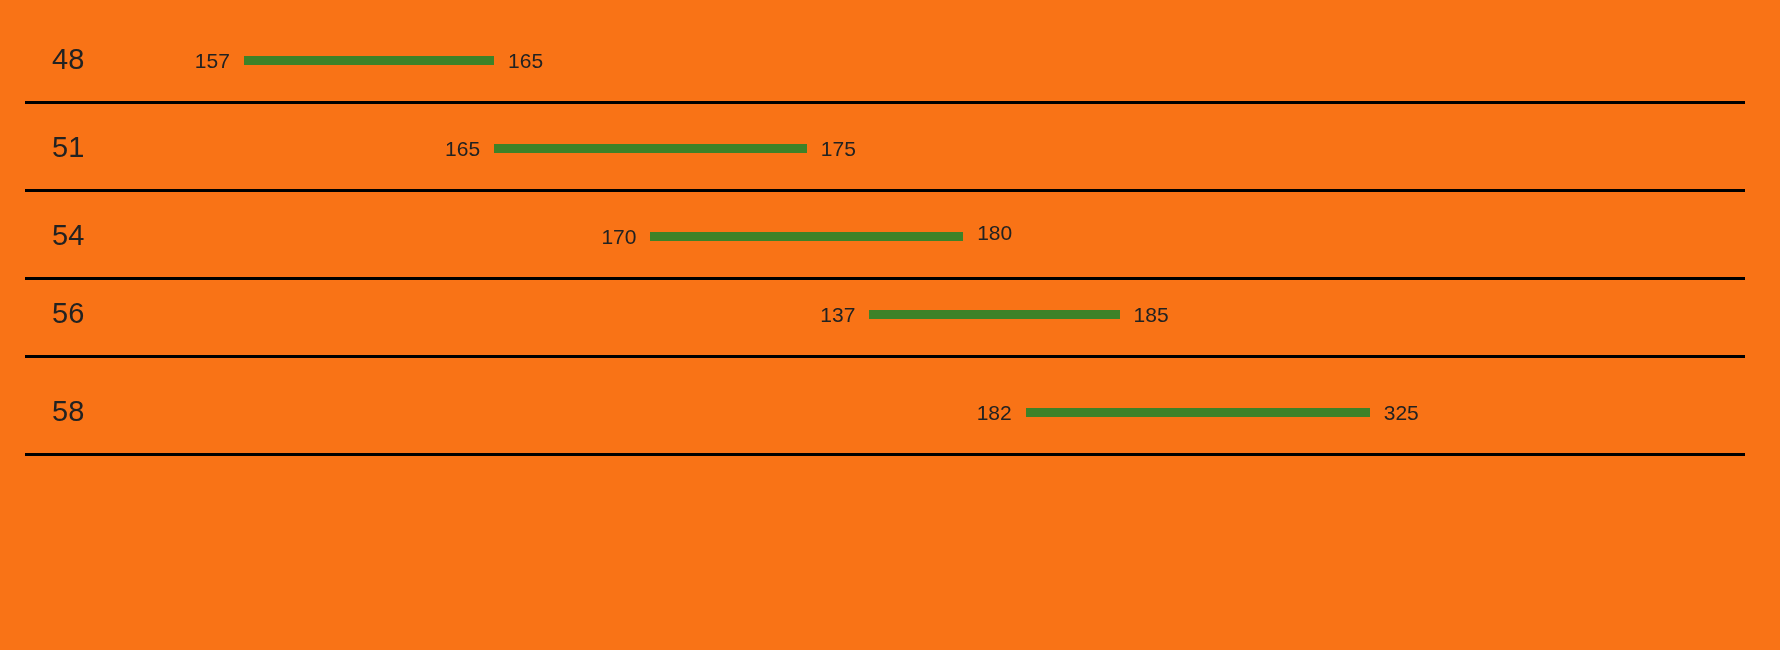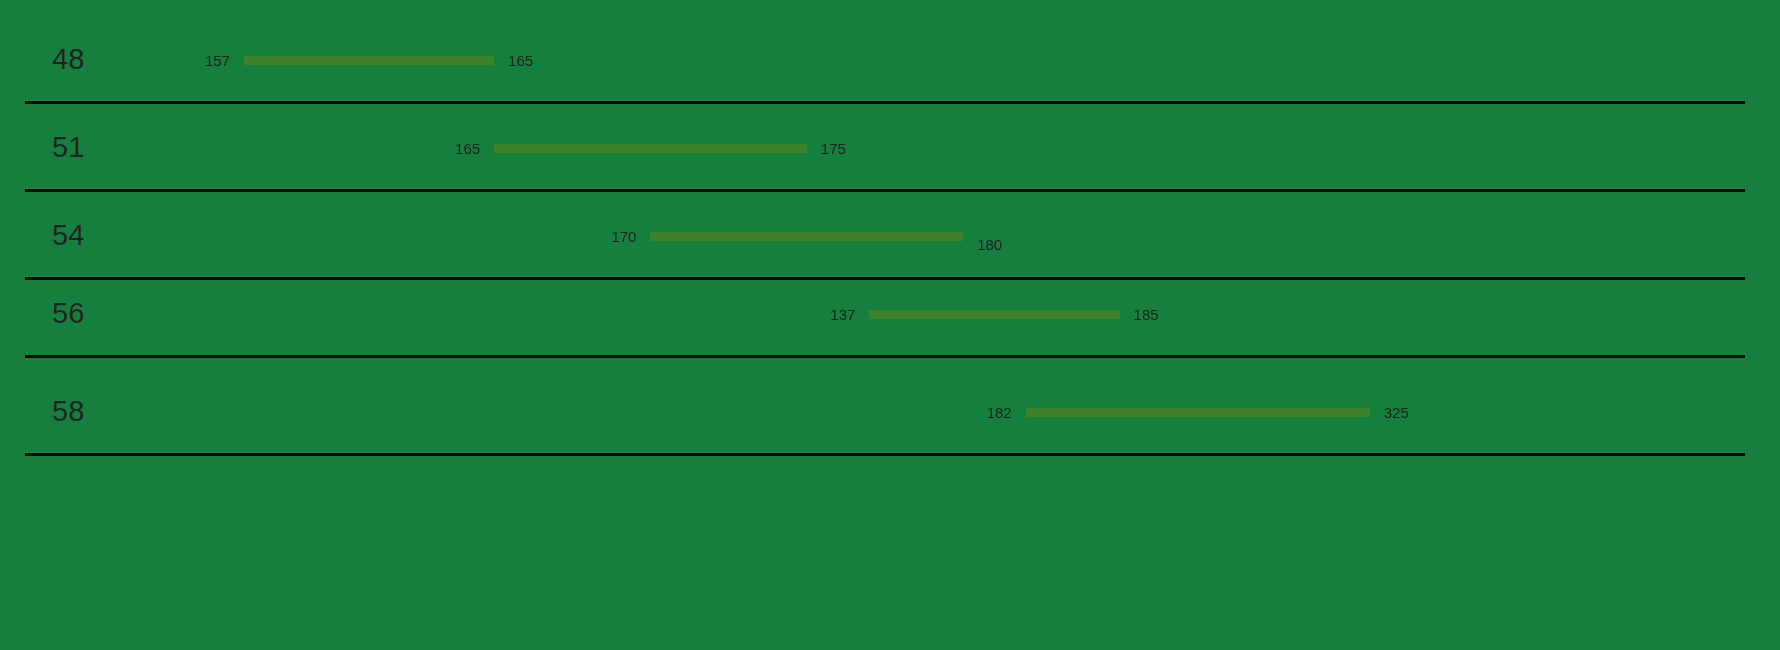--- a/index.html
+++ b/index.html
@@ -9,21 +9,21 @@
     background: #ffffff;
   }
   body {
     font-family: "Liberation Sans", "DejaVu Sans", sans-serif;
     -webkit-font-smoothing: antialiased;
   }
   #chart-root {
     position: relative;
     width: 1780px;
     height: 650px;
-    background: #15803d;
+    background: #f97316;
     overflow: hidden;
   }
   .rows-wrap {
     position: absolute;
     left: 0;
     top: 0;
     width: 1780px;
     height: 650px;
   }
   .range-row {
@@ -55,21 +55,21 @@
     width: 1780px;
     height: 100%;
   }
   .bar-seg {
     position: absolute;
     height: 9px;
     background: #3d8228;
   }
   .val-label {
     position: absolute;
-    font-size: 15px;
+    font-size: 21px;
     line-height: 1;
     color: #222222;
     white-space: nowrap;
   }
   .val-label.start {
     text-align: right;
     transform: translate(-100%, -50%);
   }
   .val-label.end {
     text-align: left;
@@ -97,21 +97,21 @@
           <div class="val-label start" style="left: 480.091px; top: 44px;">165</div>
           <div class="val-label end" style="left: 820.818px; top: 44px;">175</div>
         </div>
         <div class="row-sep" style="top: 85px; background: rgb(0, 0, 0);"></div>
       </div>
       <div class="range-row" style="top: 192px; height: 88px; padding-left: 15px;">
         <div class="cat-label" style="top: 29px;">54</div>
         <div class="bar-track">
           <div class="bar-seg" style="left: 650.455px; width: 312.727px; top: 39.5px; background: rgb(61, 130, 40);"></div>
           <div class="val-label start" style="left: 636.455px; top: 44px; text-align: center;">170</div>
-          <div class="val-label end" style="left: 977.182px; top: 52px;">180</div>
+          <div class="val-label end" style="left: 977.182px; top: 40px;">180</div>
         </div>
         <div class="row-sep" style="top: 85px; background: rgb(0, 0, 0);"></div>
       </div>
       <div class="range-row" style="top: 270px; height: 88px;">
         <div class="cat-label" style="top: 29px;">56</div>
         <div class="bar-track">
           <div class="bar-seg" style="left: 869.364px; width: 250.182px; top: 39.5px; background: rgb(61, 130, 40);"></div>
           <div class="val-label start" style="left: 855.364px; top: 44px;">137</div>
           <div class="val-label end" style="left: 1133.55px; top: 44px;">185</div>
         </div>

